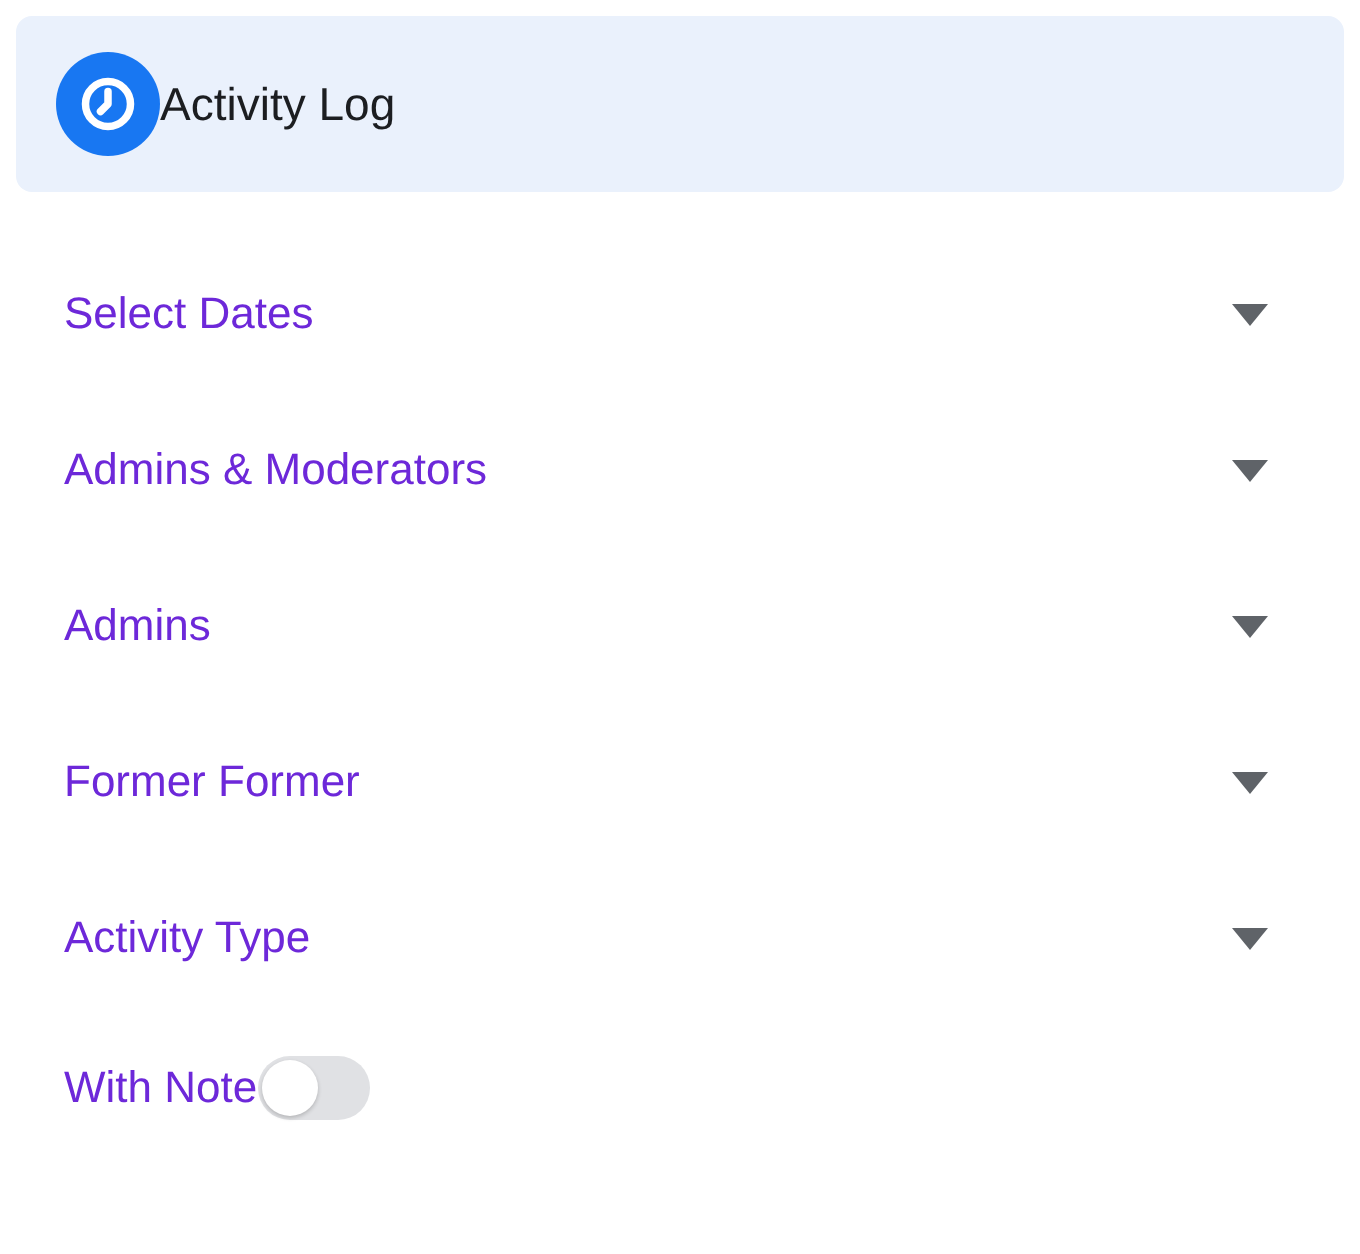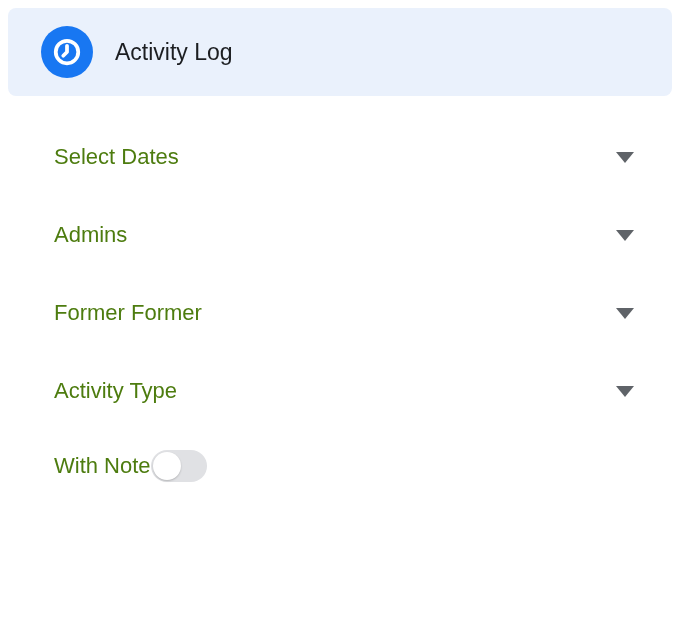--- a/index.html
+++ b/index.html
@@ -10,24 +10,23 @@
     body {
       font-family: -apple-system, BlinkMacSystemFont, "Segoe UI", Helvetica, Arial, sans-serif;
       background: #ffffff;
       width: 680px;
       height: 627px;
       padding: 8px;
     }
     .header {
       background: #eaf1fc;
       border-radius: 8px;
-      padding: 18px 33px;
+      padding: 18px 20px;
       display: flex;
       align-items: center;
-      gap: 22px;
       margin-bottom: 22px;
     }
     .clock-icon-wrapper {
       width: 52px;
       height: 52px;
       border-radius: 50%;
       background: #1877f2;
       display: flex;
       align-items: center;
       justify-content: center;
@@ -48,22 +47,21 @@
     .filter-row {
       display: flex;
       align-items: center;
       justify-content: space-between;
       padding: 26px 8px 26px 0;
       cursor: pointer;
     }
     .filter-label {
       font-size: 22px;
       font-weight: 400;
-      color: #4d7c0f;
-      margin-left: 22px;
+      color: #6d28d9;
     }
     .caret {
       width: 0;
       height: 0;
       border-left: 9px solid transparent;
       border-right: 9px solid transparent;
       border-top: 11px solid #5f6368;
       margin-right: 6px;
     }
     .toggle-row {
@@ -105,20 +103,24 @@
   <div class="header-title">Activity Log</div>
 </div>
 
 <div class="filter-list">
 
   <div class="filter-row">
     <span class="filter-label">Select Dates</span>
     <span class="caret"></span>
   </div>
 
+  <div class="filter-row">
+    <span class="filter-label">Admins &amp; Moderators</span>
+    <span class="caret"></span>
+  </div>
 
   <div class="filter-row">
     <span class="filter-label">Admins</span>
     <span class="caret"></span>
   </div>
 
   <div class="filter-row">
     <span class="filter-label">Former Former</span>
     <span class="caret"></span>
   </div>

